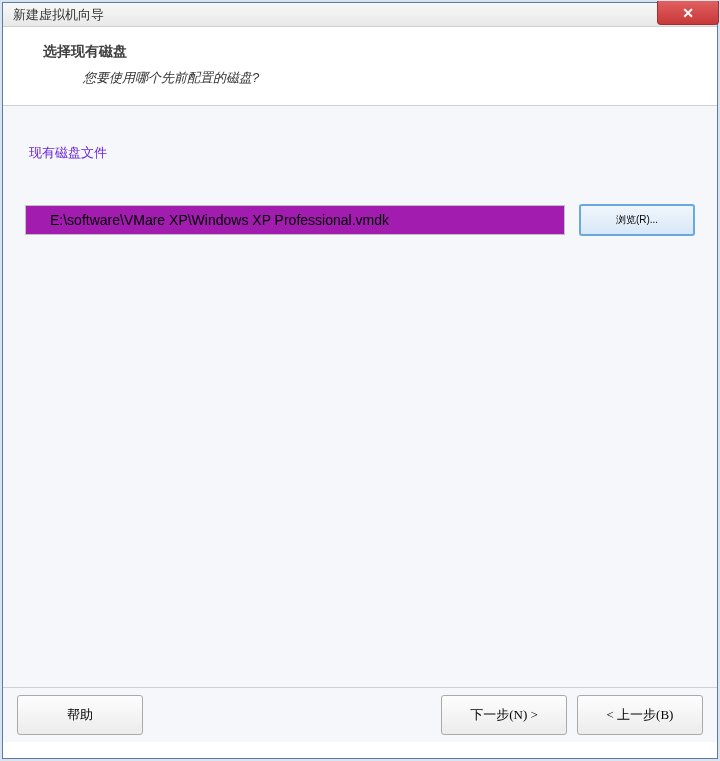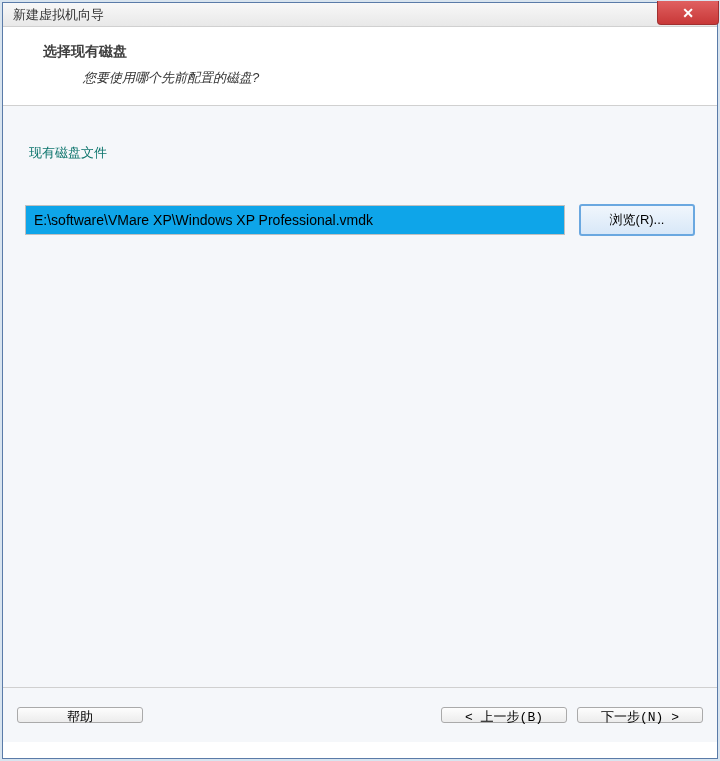--- a/index.html
+++ b/index.html
@@ -76,73 +76,73 @@
       height: 582px;
       padding: 20px 14px;
       border-bottom: 1px solid #d0d0d0;
     }
     .groupbox {
       position: relative;
       padding: 18px 8px 14px 8px;
     }
     .groupbox-label {
       font-size: 13px;
-      color: #0f766e;
+      color: #6d28d9;
       padding: 0 4px;
       margin-bottom: 14px;
       display: block;
     }
     .input-row {
       display: flex;
       align-items: center;
       gap: 14px;
       padding: 28px 0 0 0;
     }
     .path-input {
       flex: 1;
       height: 30px;
       border: 1px solid #c0c0c0;
-      background: #0ea5e9;
-      padding: 0 8px;
+      background: #a21caf;
+      padding: 0 24px;
       font-size: 14px;
       font-family: Tahoma, sans-serif;
       color: #000;
     }
     .browse-btn {
       width: 116px;
       height: 32px;
       background: linear-gradient(to bottom, #f0f6fc, #d8e8f8);
       border: 2px solid #6aa8e0;
       border-radius: 3px;
-      font-size: 13px;
+      font-size: 10px;
       color: #000;
       cursor: pointer;
       font-family: inherit;
     }
     .footer {
       height: 54px;
       background: #f5f7fa;
       display: flex;
       align-items: center;
       padding: 0 14px;
       gap: 10px;
     }
     .footer-spacer {
       flex: 1;
     }
     .footer-btn {
       width: 126px;
-      height: 16px;
+      height: 40px;
       background: linear-gradient(to bottom, #fdfdfd, #ececec);
       border: 1px solid #aaa;
       border-radius: 3px;
       font-size: 13px;
       color: #000;
       cursor: pointer;
-      font-family: Liberation Mono, monospace;
+      font-family: Liberation Serif, serif;
       text-align: center;
     }
     .help-btn {
       width: 126px;
     }
   </style>
 </head>
 <body>
 
 <div class="window">
@@ -164,16 +164,16 @@
       <div class="input-row">
         <input type="text" class="path-input" value="E:\software\VMare XP\Windows XP Professional.vmdk" style="">
         <button class="browse-btn">浏览(R)...</button>
       </div>
     </div>
   </div>
 
   <div class="footer">
     <button class="footer-btn help-btn">帮助</button>
     <div class="footer-spacer"></div>
+    <button class="footer-btn">下一步(N) &gt;</button>
     <button class="footer-btn">&lt; 上一步(B)</button>
-    <button class="footer-btn">下一步(N) &gt;</button>
   </div>
 </div>
 
 </body></html>

